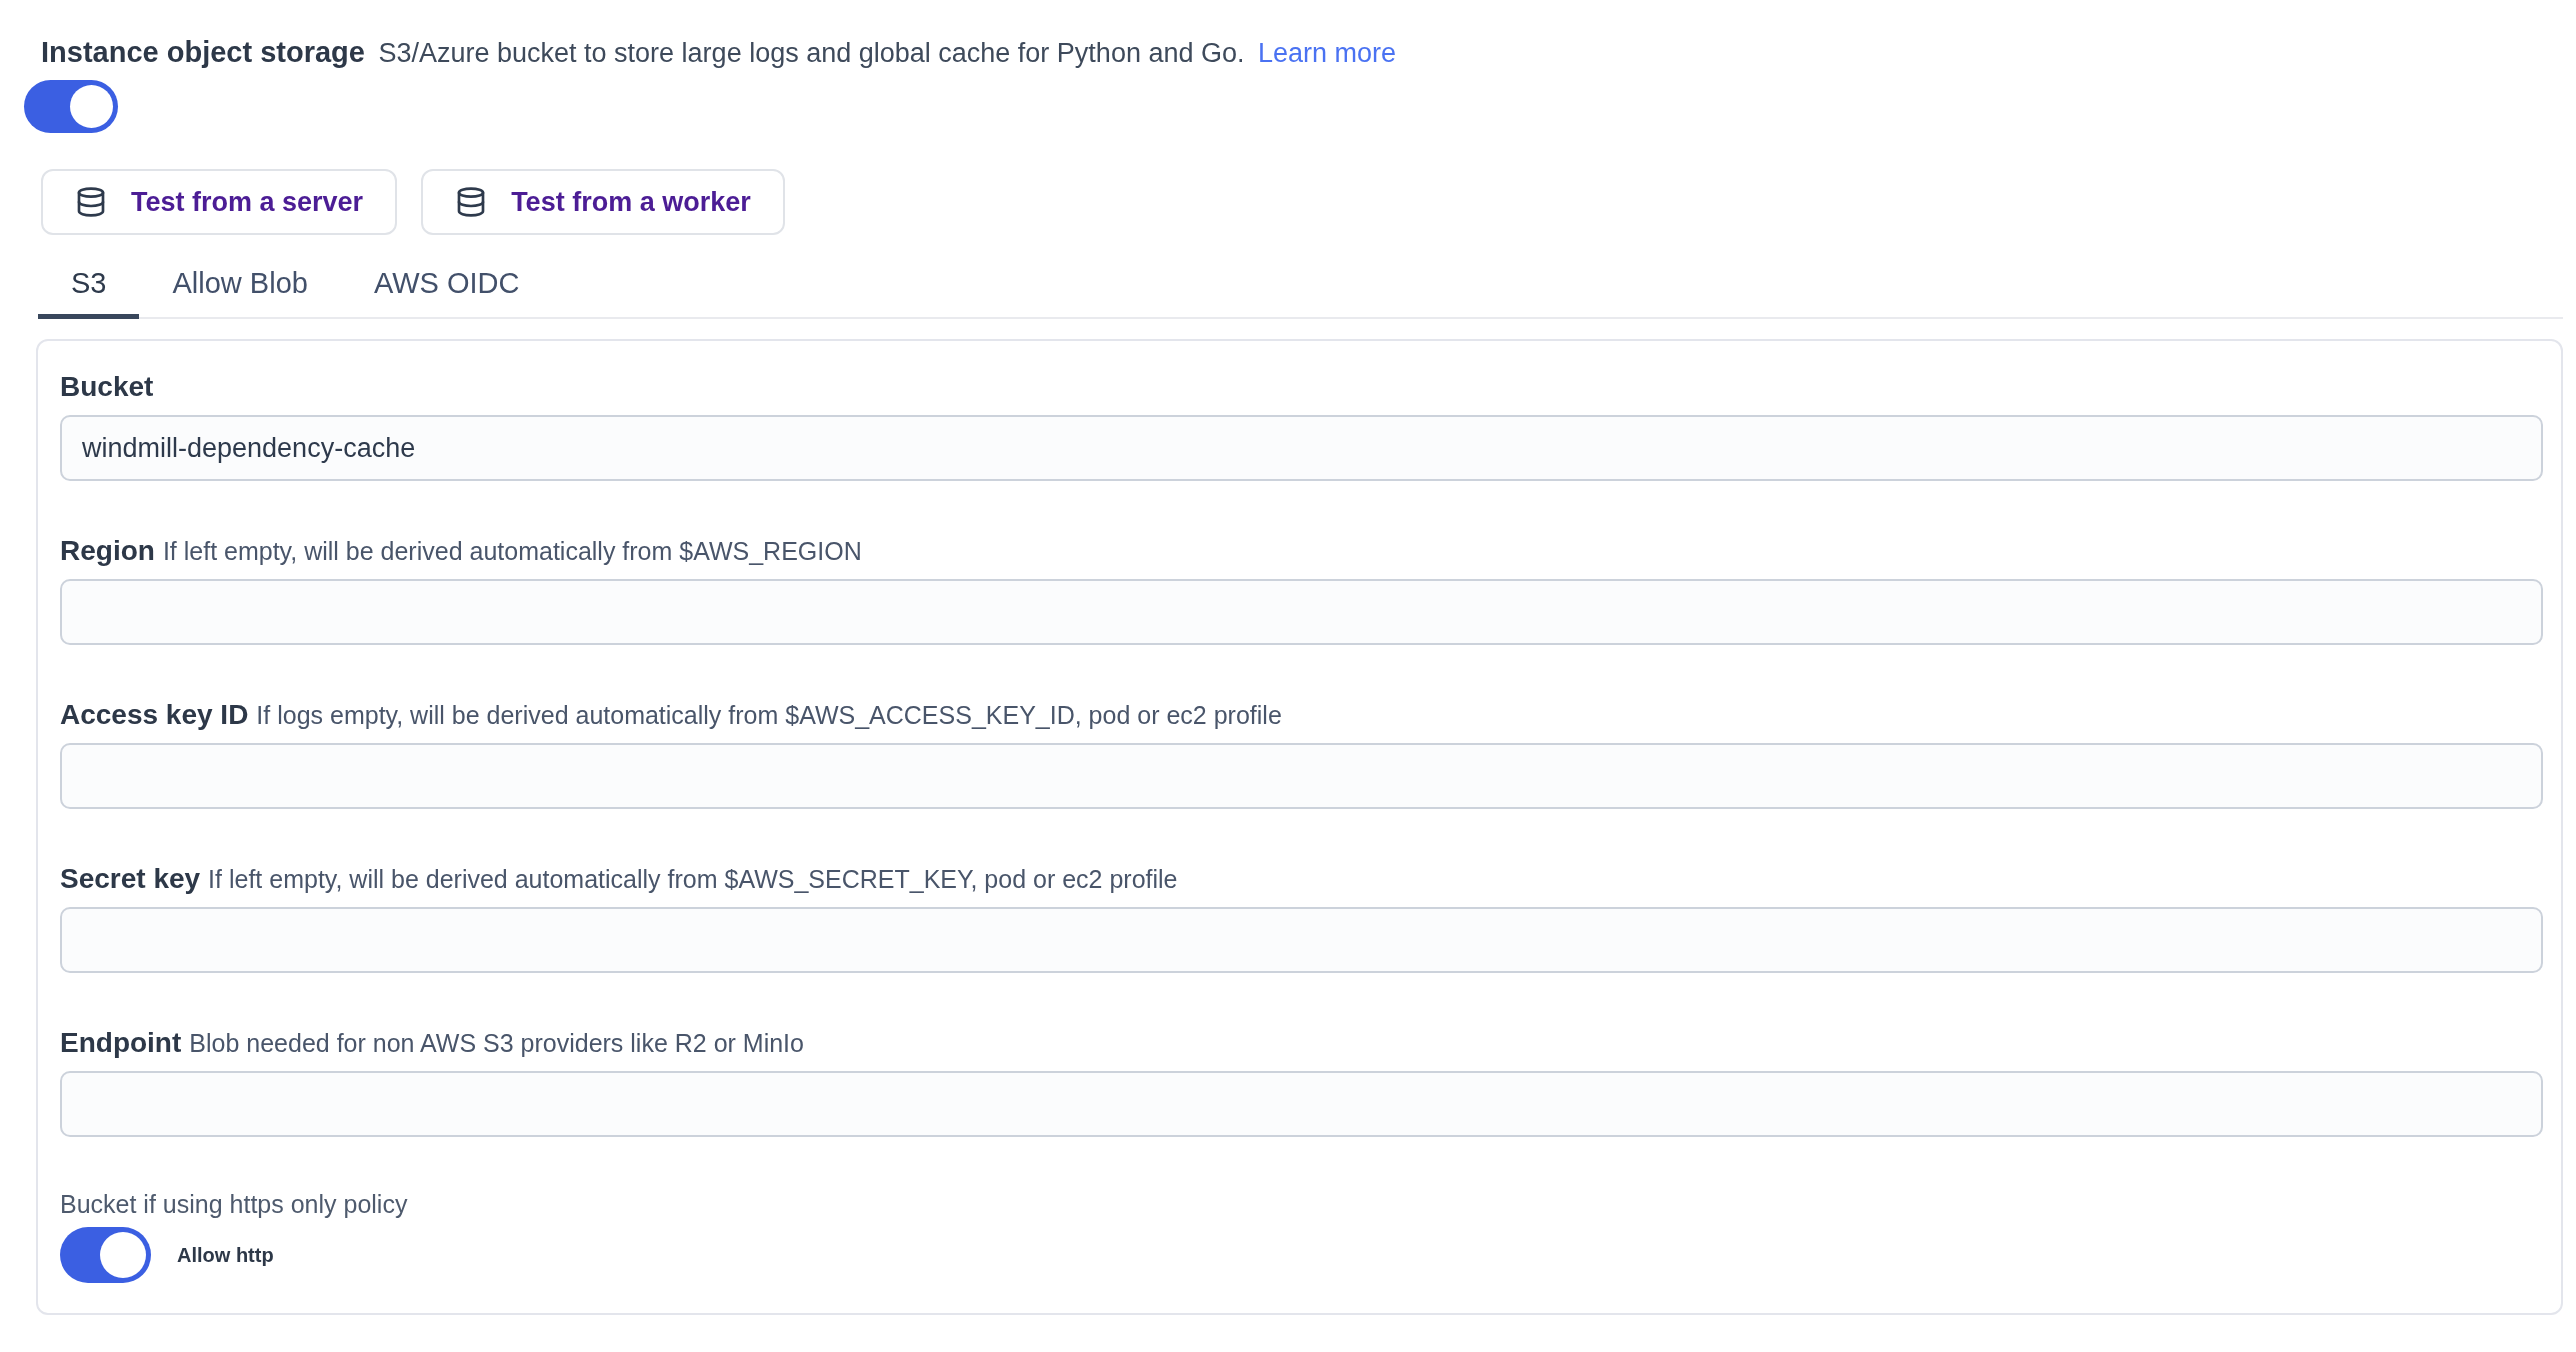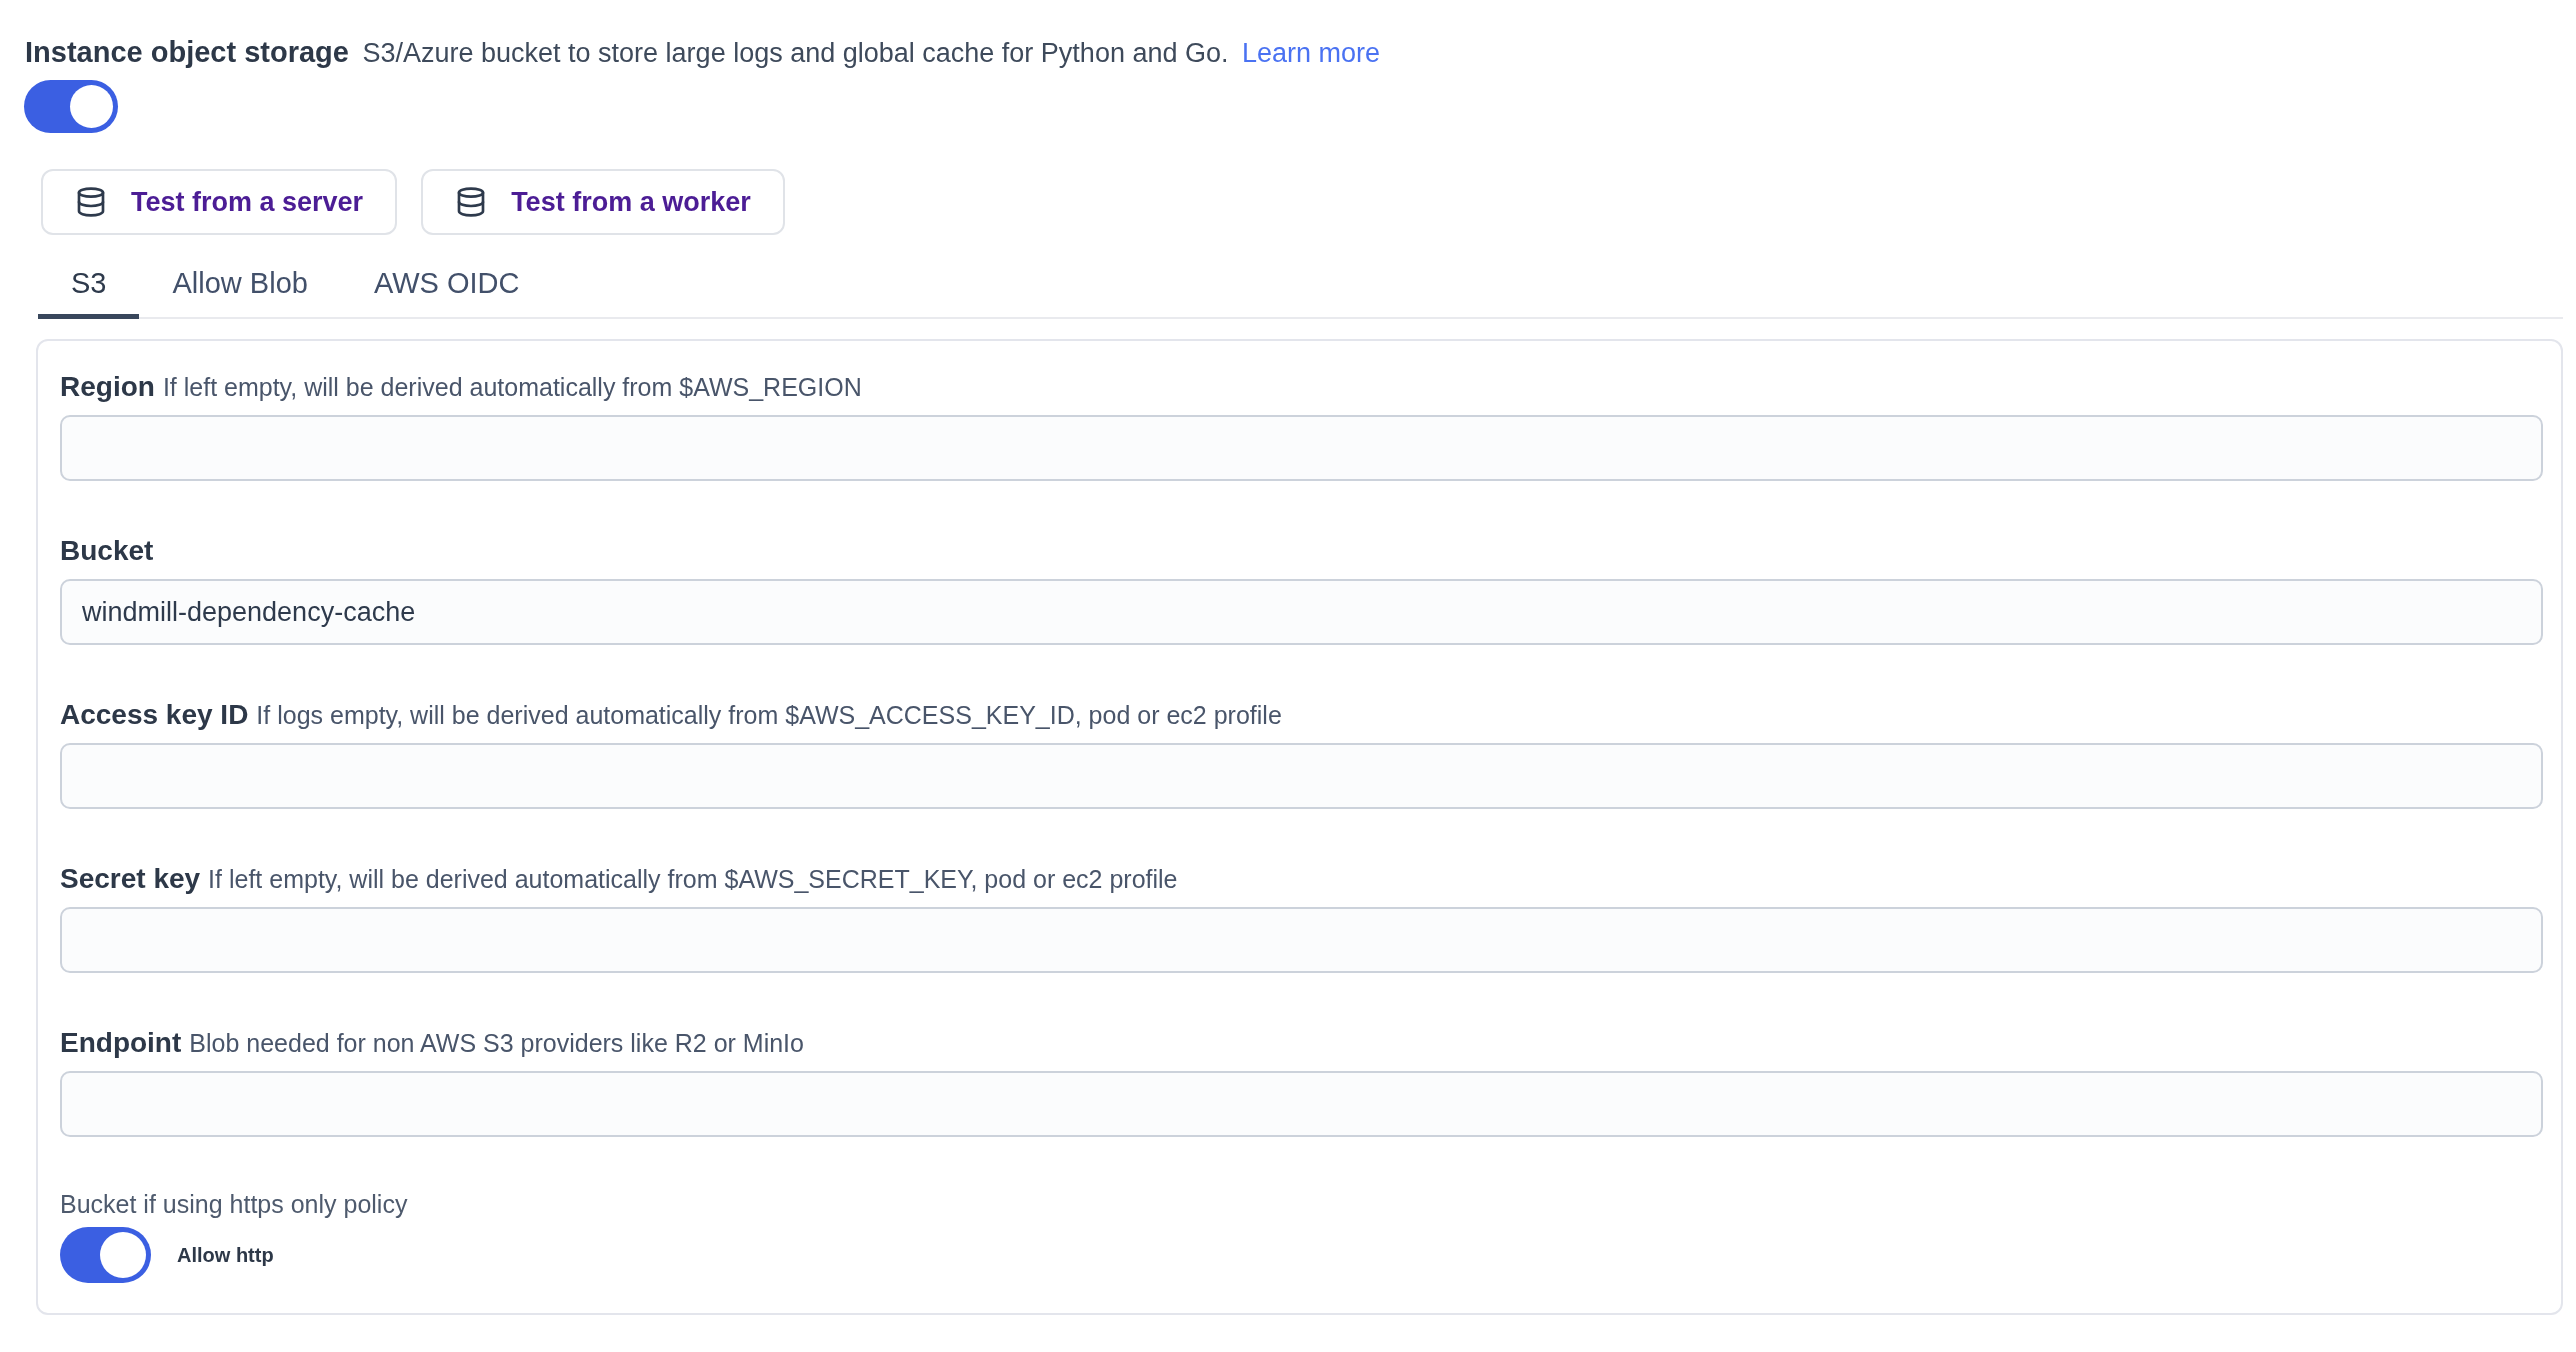--- a/index.html
+++ b/index.html
@@ -5,21 +5,21 @@
   html,body{margin:0;padding:0;background:#ffffff;}
   body{
     width:2576px;height:1353px;overflow:hidden;
     font-family:"Liberation Sans",sans-serif;
     color:#2e3a4c;
     -webkit-font-smoothing:antialiased;
   }
   .page{padding:30px 13px 0 24px;box-sizing:border-box;}
 
   
-  .header-line{margin-left:1px;line-height:44px;font-size:27px;}
+  .header-line{margin-left:17px;line-height:44px;font-size:27px;}
   .header-title{font-weight:bold;font-size:29px;color:#2d3848;}
   .header-desc{color:#3e4a5b;margin-left:6px;}
   .link{color:#4a72f2;text-decoration:none;cursor:pointer;margin-left:6px;}
 
   
   .toggle{position:relative;display:inline-block;background:#3b5fe2;border-radius:998px;cursor:pointer;}
   .toggle .knob{position:absolute;background:#ffffff;border-radius:50%;}
   .toggle-main{width:94px;height:53px;margin-top:5px;}
   .toggle-main .knob{width:43px;height:43px;top:5px;right:5px;}
   .toggle-http{width:91px;height:56px;}
@@ -107,30 +107,30 @@
     <div class="tab active">S3</div>
     <div class="tab">Allow Blob</div>
     <div class="tab">AWS OIDC</div>
   </div>
 
   
   <div class="card">
 
     <div class="field">
       <div class="field-label">
-        <span>Region</span><span class="field-hint">If left empty, will be derived automatically from $AWS_REGION</span>
+        <span>Bucket</span>
       </div>
-      <input class="text-input" type="text" value="" style="">
+      <input class="text-input" type="text" value="windmill-dependency-cache" style="">
     </div>
 
     <div class="field">
       <div class="field-label">
-        <span>Bucket</span>
+        <span>Region</span><span class="field-hint">If left empty, will be derived automatically from $AWS_REGION</span>
       </div>
-      <input class="text-input" type="text" value="windmill-dependency-cache" style="">
+      <input class="text-input" type="text" value="" style="">
     </div>
 
     <div class="field">
       <div class="field-label">
         <span>Access key ID</span><span class="field-hint">If logs empty, will be derived automatically from $AWS_ACCESS_KEY_ID, pod or ec2 profile</span>
       </div>
       <input class="text-input" type="text" value="" style="">
     </div>
 
     <div class="field">

